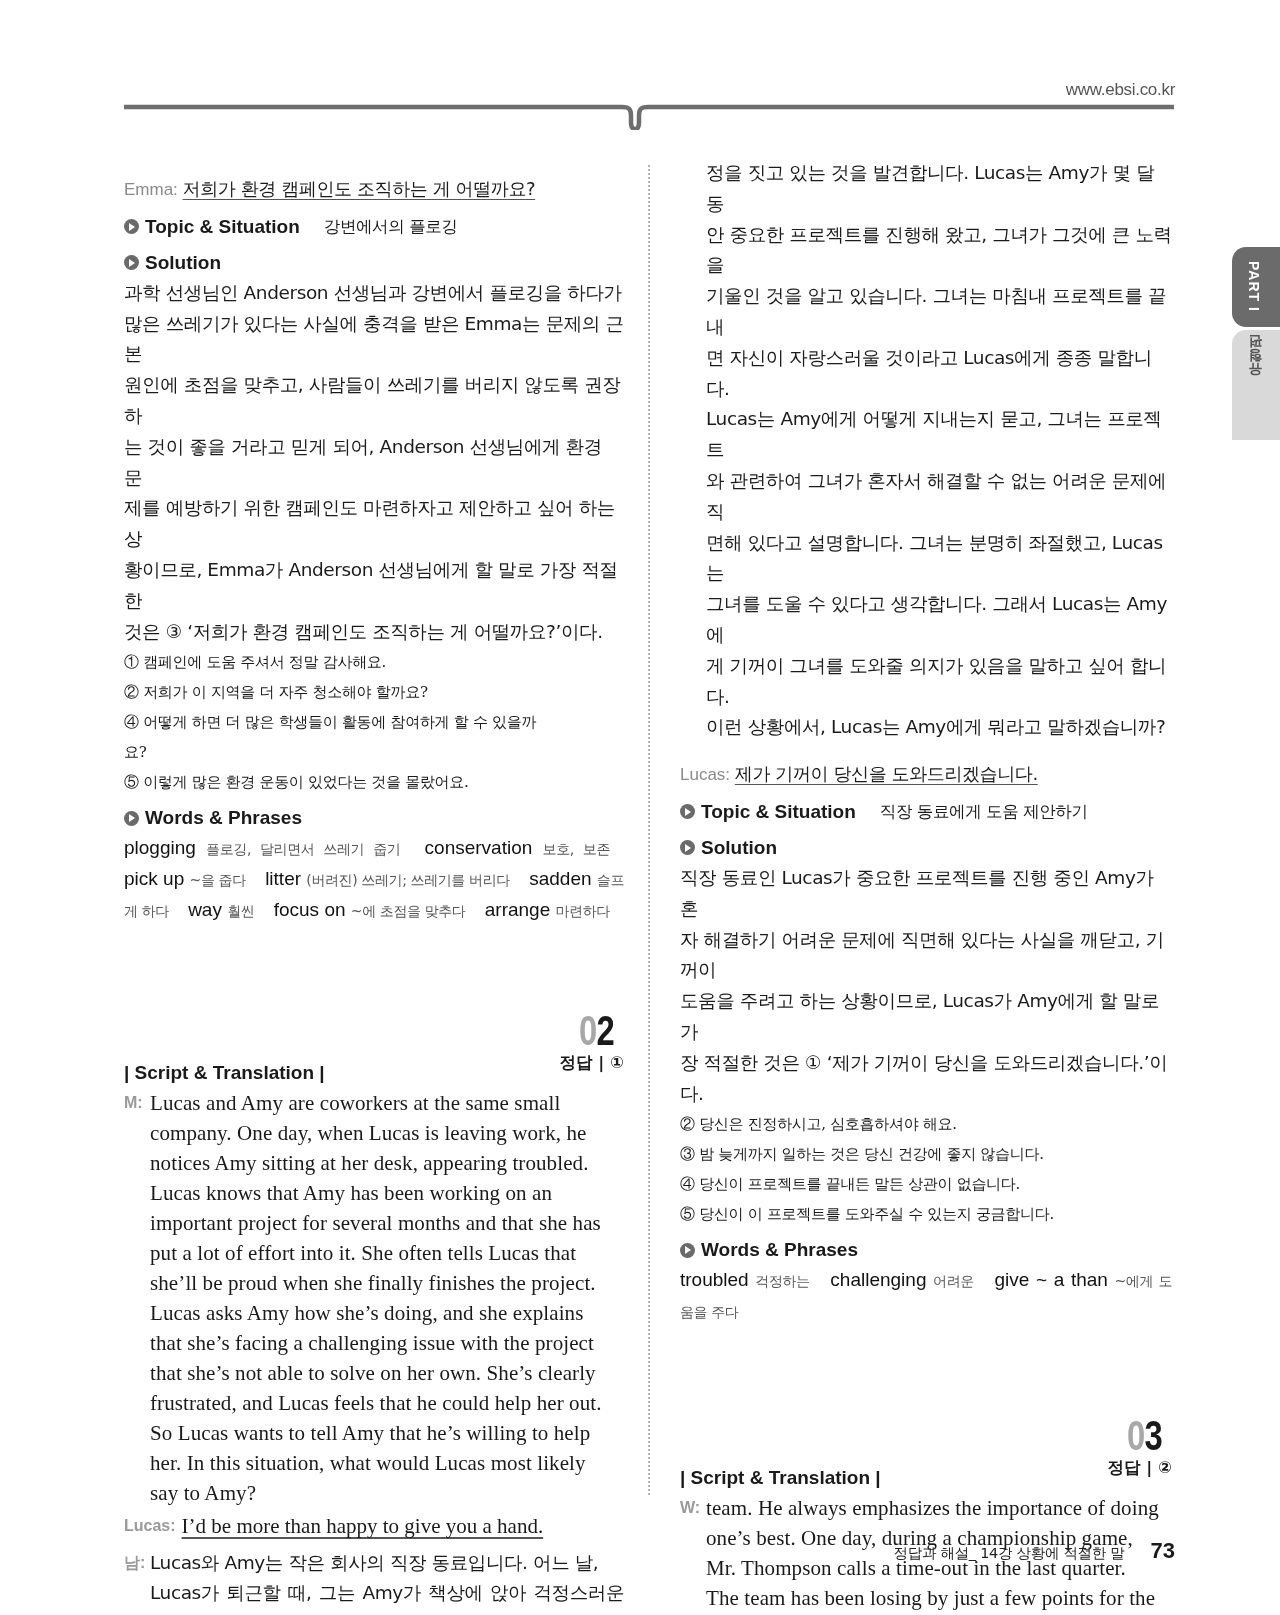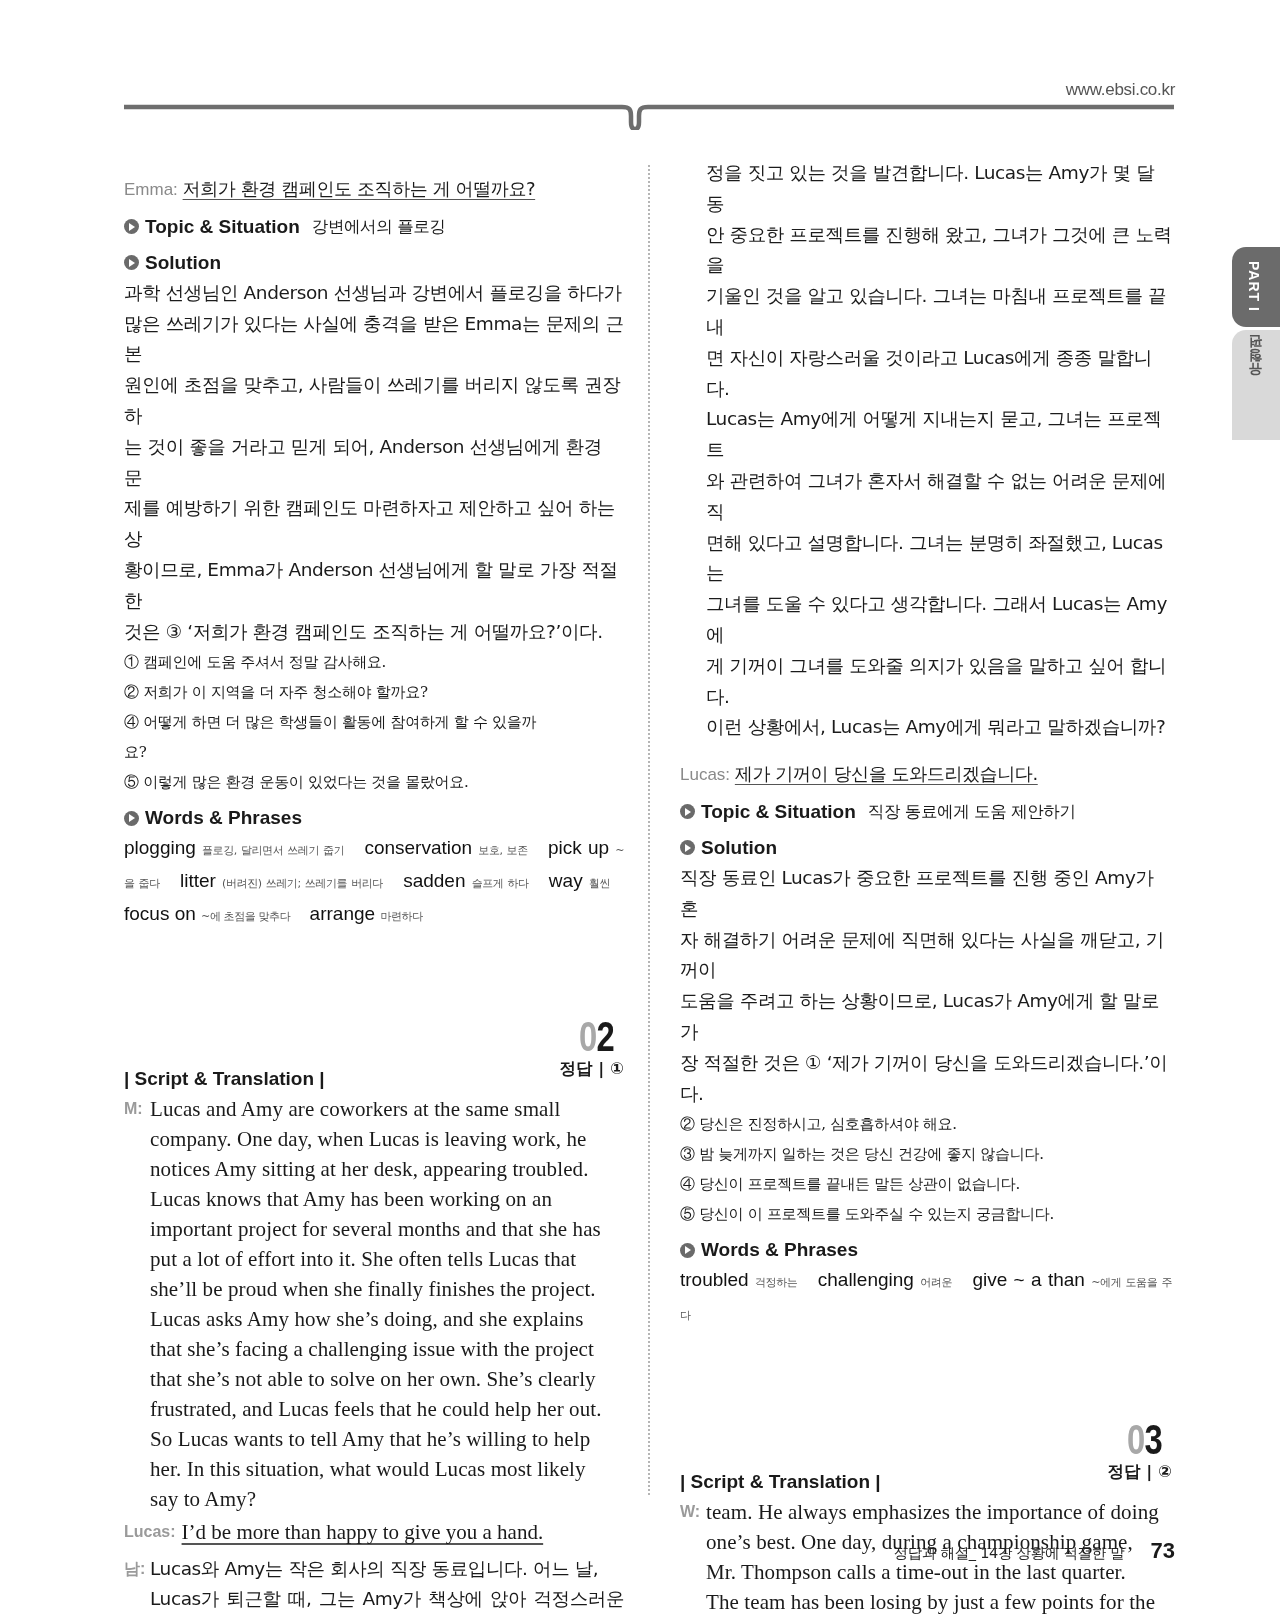--- a/index.html
+++ b/index.html
@@ -23,27 +23,27 @@
 
   .line { font-size:20px; line-height:30.8px; text-align:justify;margin-top:16px; }
   .kr { font-family:"DejaVu Sans", sans-serif; font-size:18.5px; line-height:30.8px; letter-spacing:-0.4px; color:#1b1b1b; }
   .speaker { color:#8a8a8a; font-family:"Liberation Sans", sans-serif; font-size:17px; }
   .ul { text-decoration:underline; text-decoration-color:#555; text-underline-offset:4px; }
   .ans-kr { font-family:"DejaVu Sans", sans-serif; font-size:18px; letter-spacing:-0.4px; }
 
   .sec-head { font-family:"Liberation Sans", sans-serif; font-weight:bold; font-size:19px; margin-top:6px; line-height:30px; display:flex; align-items:center; }
   .play-icon { display:inline-block; width:15px; height:15px; border-radius:50%; background:#6a6a6a; position:relative; margin-right:6px; flex:0 0 15px; }
   .play-icon::after { content:""; position:absolute; left:5px; top:3.5px; border-left:6px solid #fff; border-top:4px solid transparent; border-bottom:4px solid transparent; }
-  .sec-sub { font-family:"DejaVu Sans", sans-serif; font-weight:normal; font-size:16.5px; margin-left:12px; letter-spacing:-0.4px;text-align:right; }
+  .sec-sub { font-family:"DejaVu Sans", sans-serif; font-weight:normal; font-size:16.5px; margin-left:24px; letter-spacing:-0.4px;text-align:right; }
 
   .opt { font-family:"DejaVu Serif", serif; font-size:15px; line-height:30px; letter-spacing:-0.3px; }
 
   .words { font-family:"Liberation Sans", sans-serif; font-size:19px; line-height:30px; text-align:justify; }
   .words .w { color:#111; }
-  .words .m { font-family:"DejaVu Sans", sans-serif; font-size:11px; color:#555; letter-spacing:-0.4px; margin-right:14px; }
+  .words .m { font-family:"DejaVu Sans", sans-serif; font-size:14px; color:#555; letter-spacing:-0.4px; margin-right:14px; }
 
   .q-head { display:flex; justify-content:space-between; align-items:flex-end; height:46px;flex-direction:column; }
   .q-num { font-family:"Liberation Sans", sans-serif; font-weight:bold; font-size:42px; transform:scaleX(0.78); transform-origin:left bottom; letter-spacing:-1px; line-height:42px; }
   .q-num .z { color:#a8a8a8; }
   .q-ans { font-family:"DejaVu Sans", sans-serif; font-size:16.5px; font-weight:bold; padding-bottom:4px; }
   .script-head { font-family:"Liberation Sans", sans-serif; font-weight:bold; font-size:19px; line-height:30px; margin-top:2px; }
 
   .script { display:flex; }
   .script .who { width:26px; flex:0 0 26px; font-family:"Liberation Sans", sans-serif; font-weight:bold; color:#9a9a9a; font-size:16px; line-height:30px; }
   .script .body { font-family:"Liberation Serif", serif; font-size:21px; line-height:30px; text-align:justify; letter-spacing:0.1px; }

